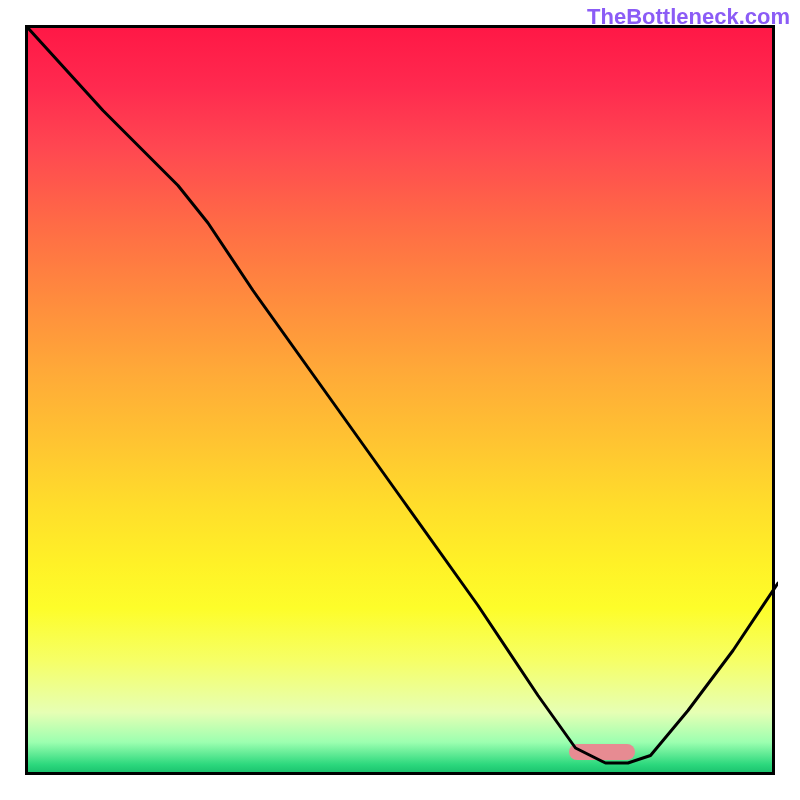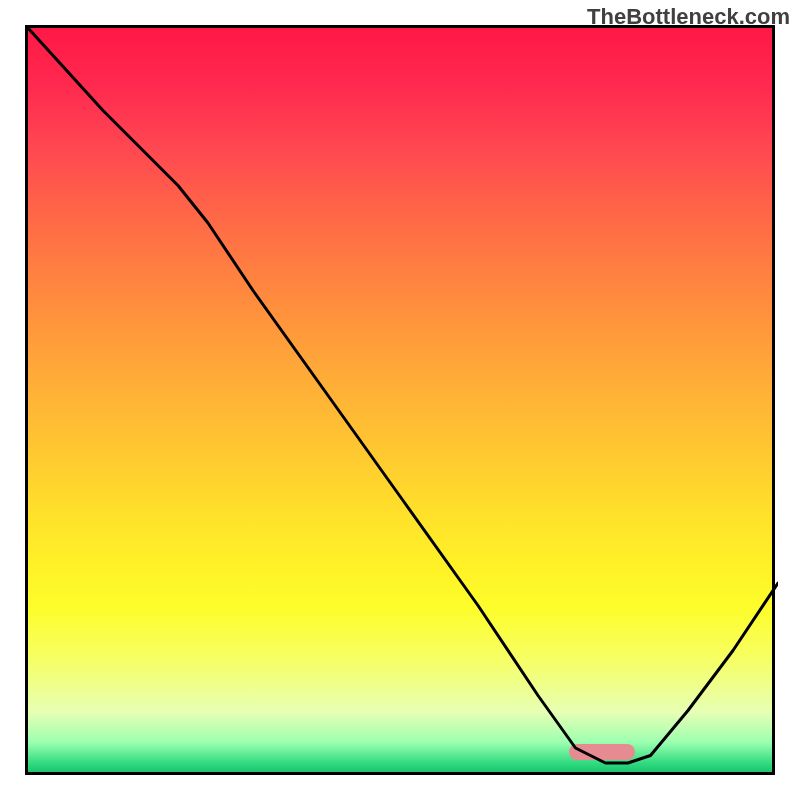--- a/index.html
+++ b/index.html
@@ -10,21 +10,21 @@
     position: relative;
     font-family: Arial, sans-serif;
     overflow: hidden;
   }
   .watermark {
     position: absolute;
     top: 4px;
     right: 10px;
     font-size: 22px;
     font-weight: bold;
-    color: #404040;
+    color: #8b5cf6;
     z-index: 10;
   }
   .outer-frame {
     position: absolute;
     left: 25px;
     top: 25px;
     width: 750px;
     height: 750px;
     border: 3px solid #000;
   }

